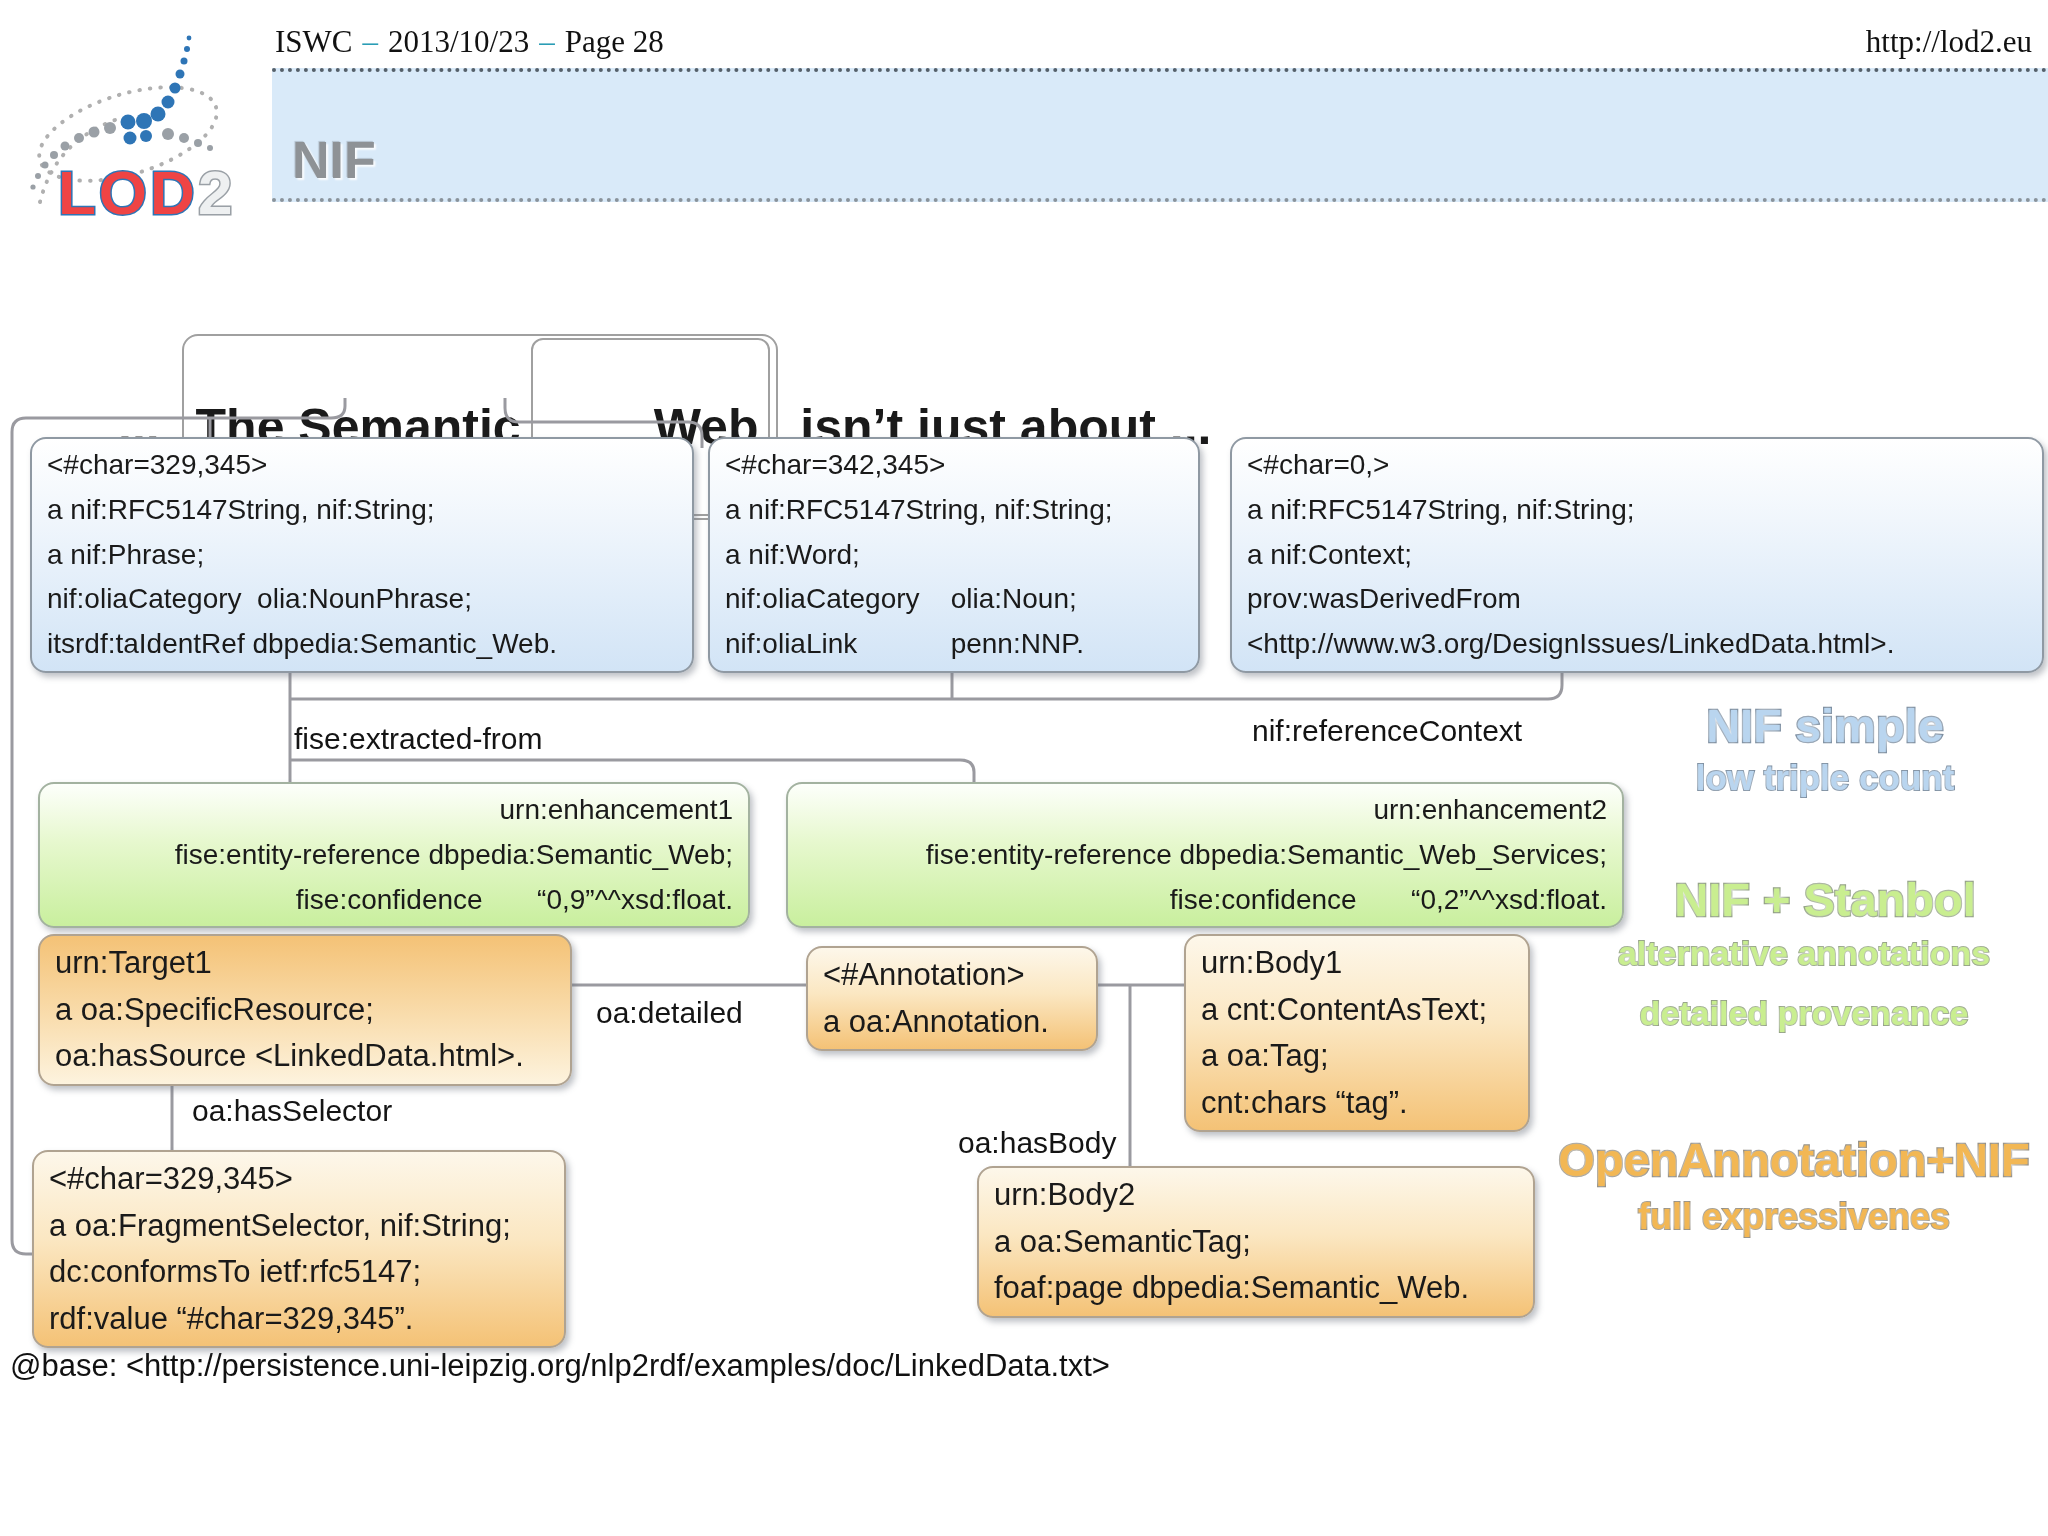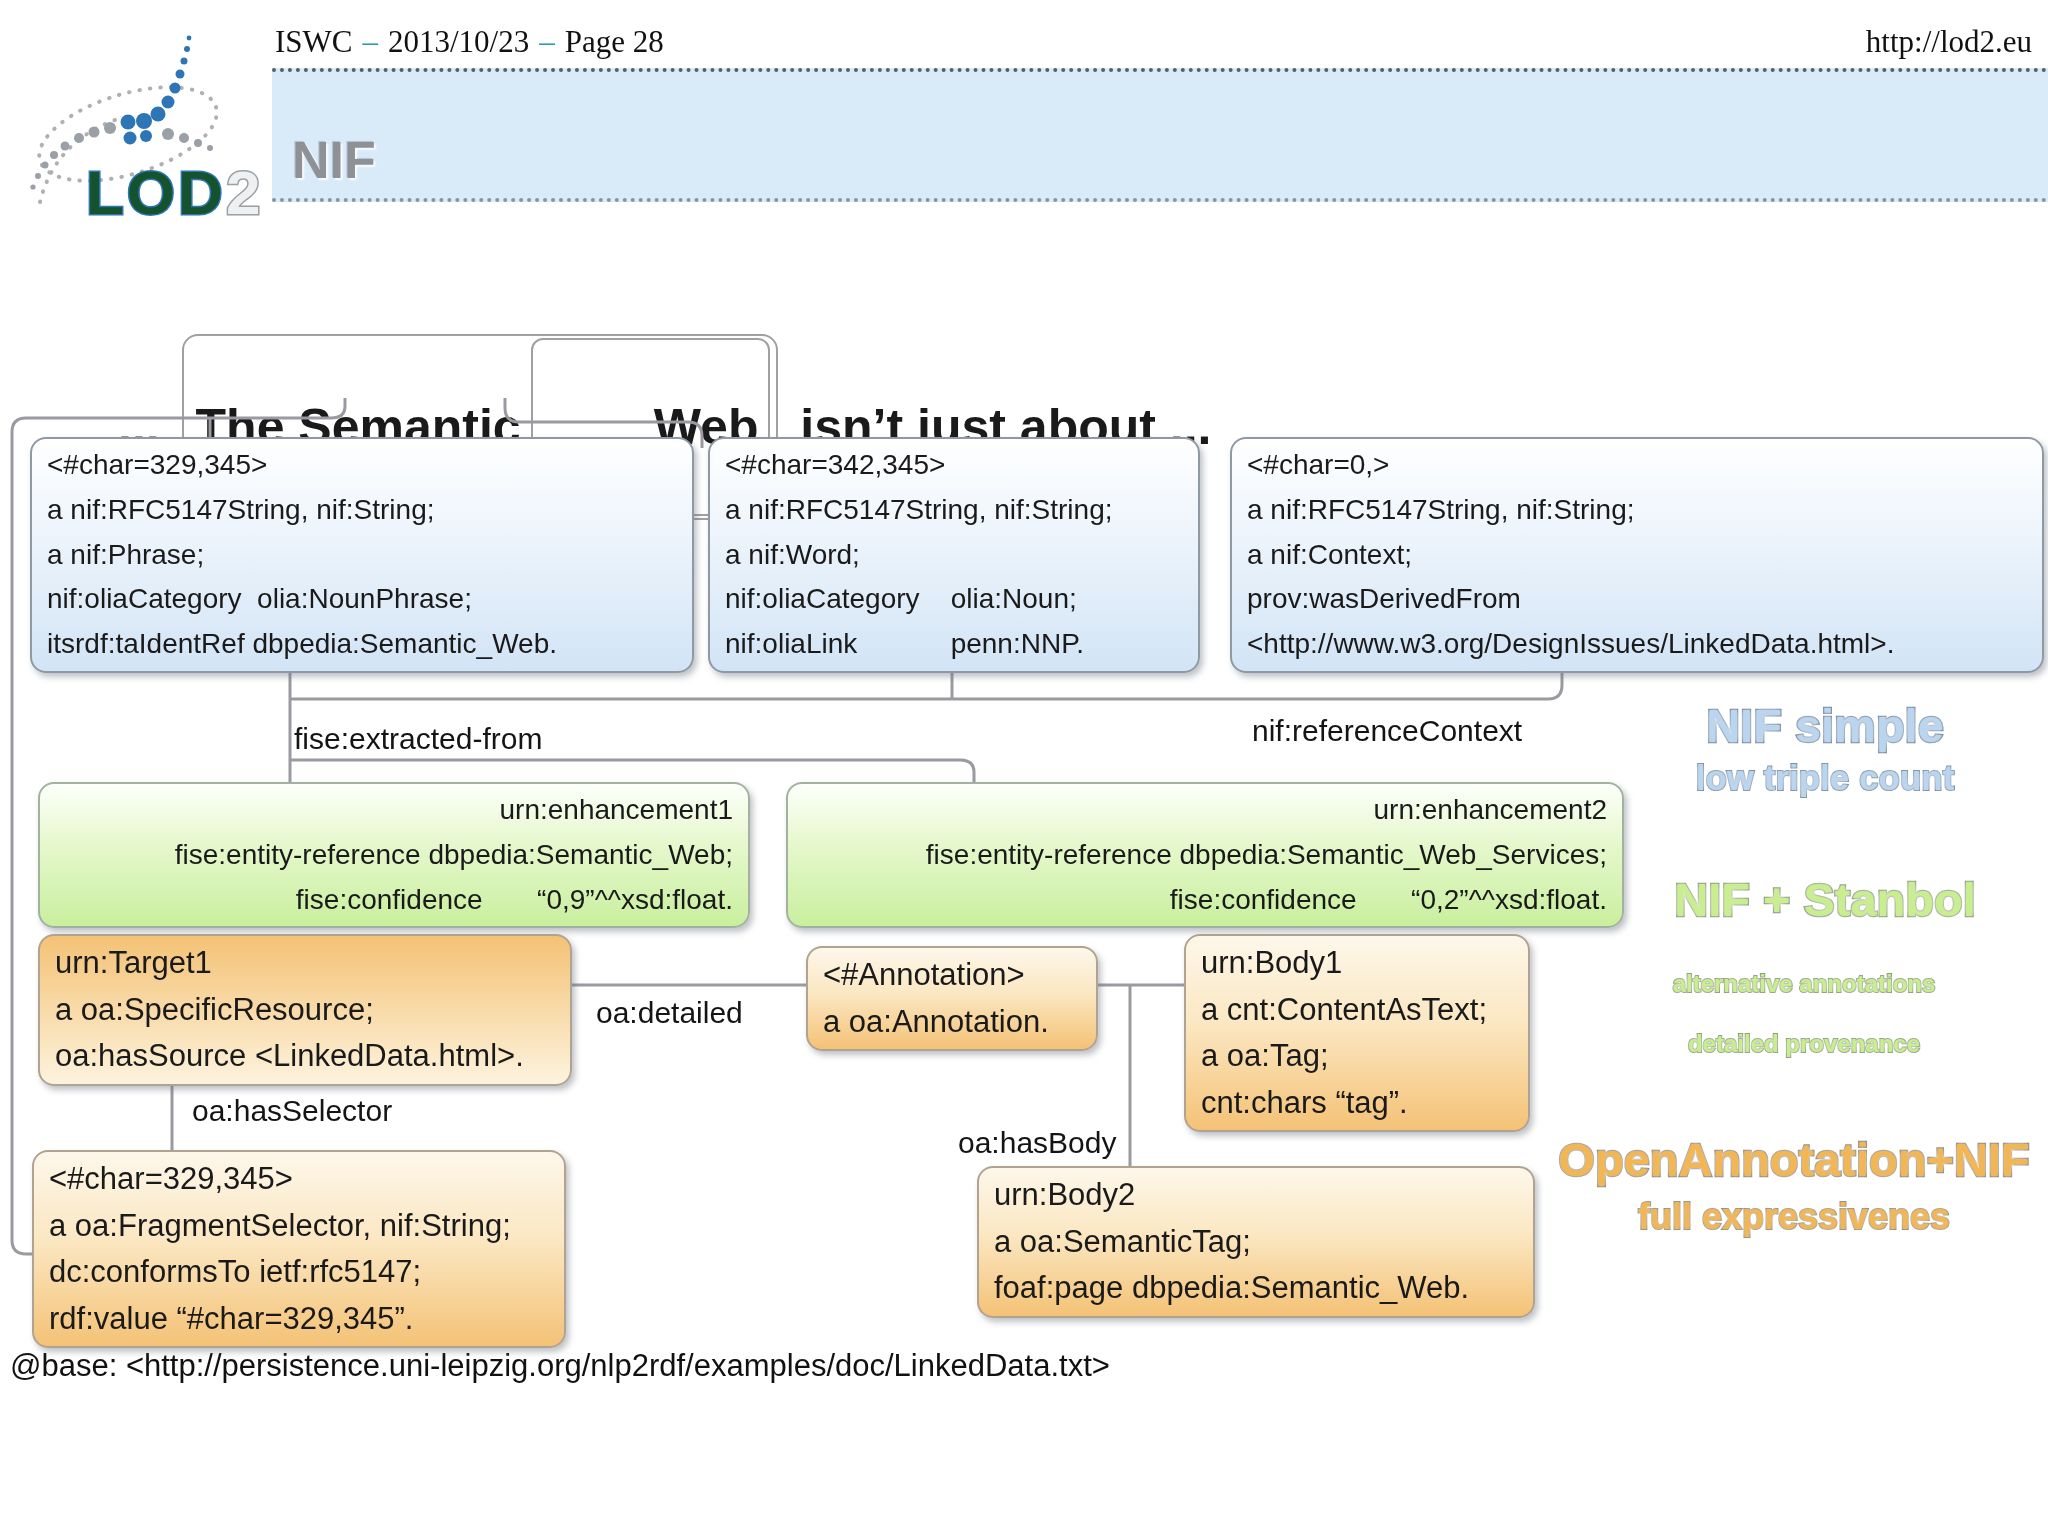--- a/index.html
+++ b/index.html
@@ -18,21 +18,21 @@
           background:var(--banner_bg,#d9eaf9);
           border-top:4px dotted #55606a;border-bottom:4px dotted #8a939b;}
   .banner .nif{position:absolute;left:20px;bottom:8px;font-size:52px;font-weight:bold;
                color:var(--nif_title,#8e9296);
                text-shadow:2px 2px 2px rgba(255,255,255,.9), -1px -1px 1px rgba(0,0,0,.18);}
 
   
   .logo{position:absolute;left:10px;top:22px;width:256px;height:196px;}
   .logo-text{position:absolute;left:48px;bottom:-6px;font-size:62px;font-weight:bold;
              letter-spacing:3px;line-height:1;}
-  .logo-text .lod{color:#14532d;-webkit-text-stroke:3px var(--logo_blue,#2e75b6);paint-order:stroke fill;margin-left:28px;}
+  .logo-text .lod{color:#ef4444;-webkit-text-stroke:3px var(--logo_blue,#2e75b6);paint-order:stroke fill;}
   .logo-text .two{color:#eef0f1;-webkit-text-stroke:3px var(--logo_gray,#9aa0a6);paint-order:stroke fill;}
 
   
   .sentence{position:absolute;left:118px;top:334px;display:flex;align-items:center;
             font-size:50px;font-weight:600;white-space:pre;}
   .phrase-box{border:2.5px solid #a0a0a0;border-radius:16px;padding:2px 6px 2px 12px;
               margin:0 8px;display:flex;align-items:center;background:transparent;}
   .word-box{border:2.5px solid #a0a0a0;border-radius:12px;padding:0 10px;margin-left:10px;}
 
   
@@ -56,21 +56,21 @@
 
   
   .wordart{position:absolute;z-index:2;text-align:center;font-weight:bold;white-space:pre;
            paint-order:stroke fill;text-shadow:0 0 6px #ffffff;}
   .wa-blue-lg{left:1600px;width:450px;font-size:47px;color:var(--wordart_blue_fill,#b9d5ef);
               -webkit-text-stroke:2.5px var(--wordart_blue_stroke,#64798f);}
   .wa-blue-sm{left:1600px;width:450px;font-size:35px;color:var(--wordart_blue_fill,#b9d5ef);
               -webkit-text-stroke:2px var(--wordart_blue_stroke,#64798f);}
   .wa-green-lg{left:1600px;width:450px;font-size:47px;color:var(--wordart_green_fill,#c9ee90);
                -webkit-text-stroke:2.5px var(--wordart_green_stroke,#7d8f6b);}
-  .wa-green-sm{left:1560px;width:488px;font-size:24px;color:var(--wordart_green_fill,#c9ee90);margin-top:36px;
+  .wa-green-sm{left:1560px;width:488px;font-size:34px;color:var(--wordart_green_fill,#c9ee90);
                -webkit-text-stroke:2px var(--wordart_green_stroke,#7d8f6b);}
   .wa-orange-lg{left:1540px;width:508px;font-size:47px;color:var(--wordart_orange_fill,#f2b754);
                 -webkit-text-stroke:2.5px var(--wordart_orange_stroke,#80796a);}
   .wa-orange-sm{left:1540px;width:508px;font-size:36px;color:var(--wordart_orange_fill,#f2b754);
                 -webkit-text-stroke:2px var(--wordart_orange_stroke,#80796a);}
 
   .base-line{position:absolute;left:10px;top:1348px;font-size:31px;white-space:pre;color:#111;}
 </style>
 </head>
 <body>

